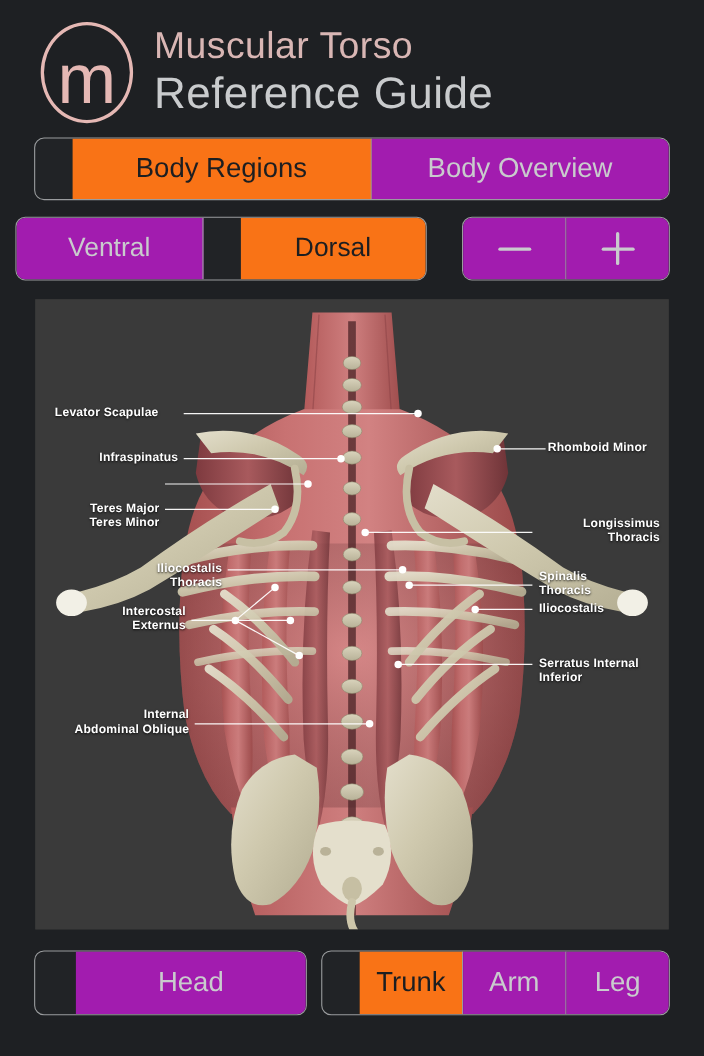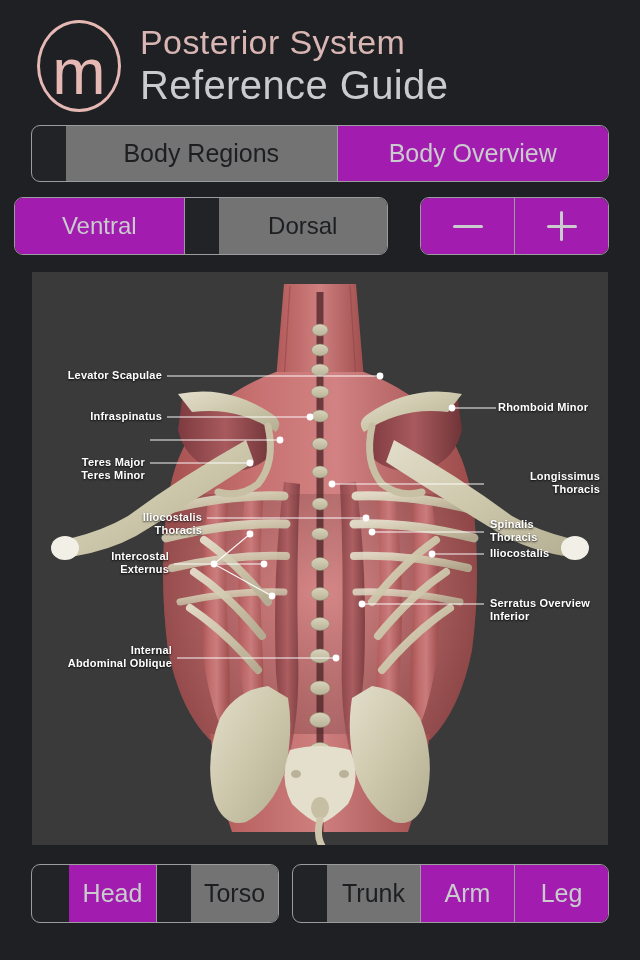--- a/index.html
+++ b/index.html
@@ -38,21 +38,21 @@
     display:flex; border:1px solid #9a9c9e; border-radius:9px;
     overflow:hidden; background:#212326;
   }
   .seg-btn {
     flex:1; display:flex; align-items:center; justify-content:center;
     color:#c9cbcd; background:#a21caf;
     border-right:1px solid #9a9c9e;
     font-weight:400; white-space:nowrap; user-select:none;
   }
   .seg-btn:last-child { border-right:none; }
-  .seg-btn.active { background:#737373; color:#1c1e21;margin-left:34px; }
+  .seg-btn.active { background:#f97316; color:#1c1e21;margin-left:34px; }
 
   #main-tabs { position:absolute; left:31px; top:125px; width:578px; height:57px; }
   #main-tabs .seg { height:57px; }
   #main-tabs .seg-btn { font-size:25px; }
 
   #view-toggle { position:absolute; left:14px; top:197px; width:374px; height:58px; }
   #view-toggle .seg { height:58px; }
   #view-toggle .seg-btn { font-size:24px; }
 
   #zoom-ctrl { position:absolute; left:420px; top:197px; width:189px; height:58px; }
@@ -96,21 +96,21 @@
 </head>
 <body>
 
 <div id="app">
 
   <div class="header">
     <div class="logo-badge">
       <span class="logo-letter">m</span>
     </div>
     <div class="title-wrap">
-      <div class="title-line1">Posterior System</div>
+      <div class="title-line1">Muscular Torso</div>
       <div class="title-line2">Reference Guide</div>
     </div>
   </div>
 
   <div id="main-tabs">
     <div class="seg">
       <div class="seg-btn active">
         <span>Body Regions</span>
       </div>
       <div class="seg-btn">
@@ -299,21 +299,21 @@
         <circle cx="240" cy="324" r="3.4"></circle>
         <circle cx="304" cy="386" r="3.4"></circle>
         <circle cx="420" cy="136" r="3.4"></circle>
         <circle cx="300" cy="212" r="3.4"></circle>
         <circle cx="340" cy="260" r="3.4"></circle>
         <circle cx="400" cy="282" r="3.4"></circle>
         <circle cx="330" cy="332" r="3.4"></circle>
       </g>
     </svg>
 
-    <div class="lbl r" style="left:0px;  top:97px;  width:130px;">
+    <div class="lbl r" style="left:0px;  top:97px;  width:130px;text-align:center;">
       <div>Levator Scapulae</div>
     </div>
 
     <div class="lbl r" style="left:0px;  top:138px; width:130px;">
       <div>Infraspinatus</div>
     </div>
 
     <div class="lbl r" style="left:0px;  top:161px; width:113px;margin-top:36px;">
       <div>Teres Minor</div>
     </div>
@@ -349,33 +349,30 @@
     <div class="lbl l" style="left:458px; top:246px;">
       <div>Spinalis</div>
       <div>Thoracis</div>
     </div>
 
     <div class="lbl l" style="left:458px; top:275px;">
       <div>Iliocostalis</div>
     </div>
 
     <div class="lbl l" style="left:458px; top:325px;">
-      <div>Serratus Overview</div>
+      <div>Serratus Internal</div>
       <div>Inferior</div>
     </div>
 
   </div>
 
   <div id="region-nav">
     <div class="seg">
       <div class="seg-btn">
         <span>Head</span>
-      </div>
-      <div class="seg-btn active">
-        <span>Torso</span>
       </div>
     </div>
   </div>
 
   <div id="part-nav">
     <div class="seg">
       <div class="seg-btn active">
         <span>Trunk</span>
       </div>
       <div class="seg-btn">

